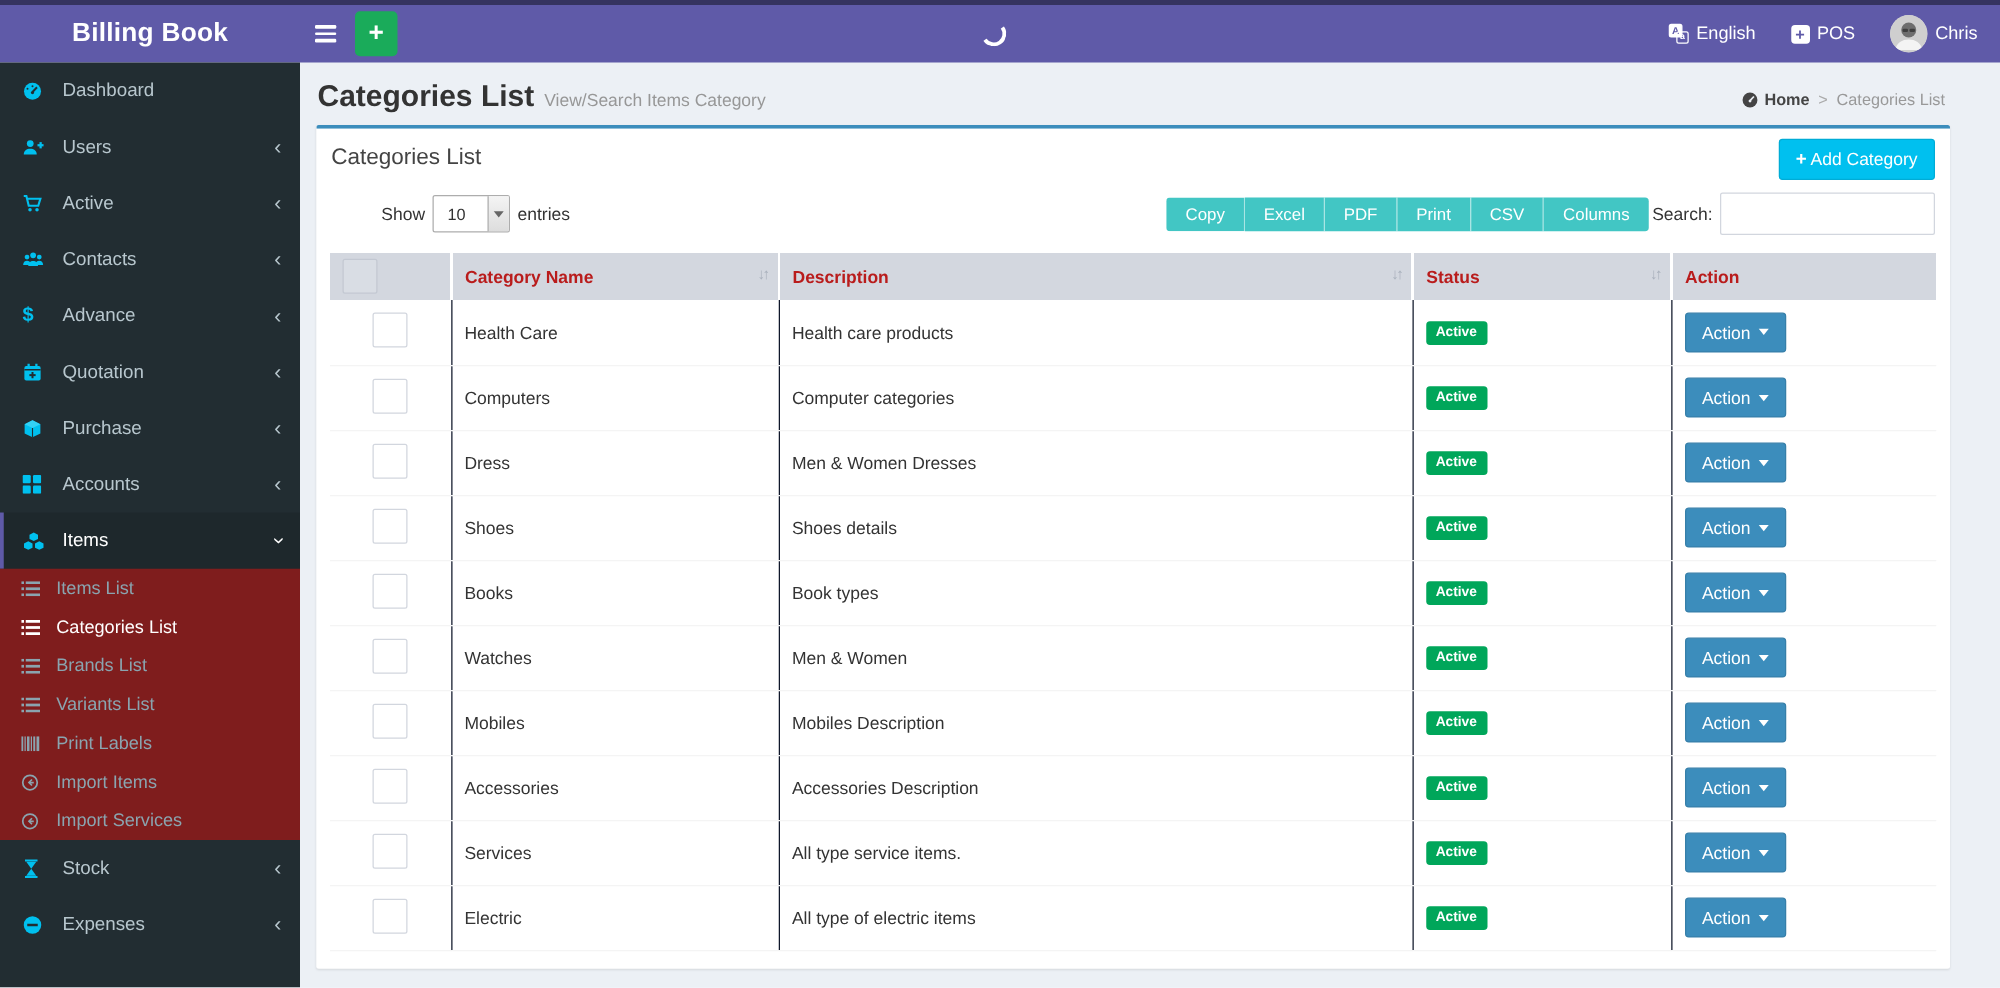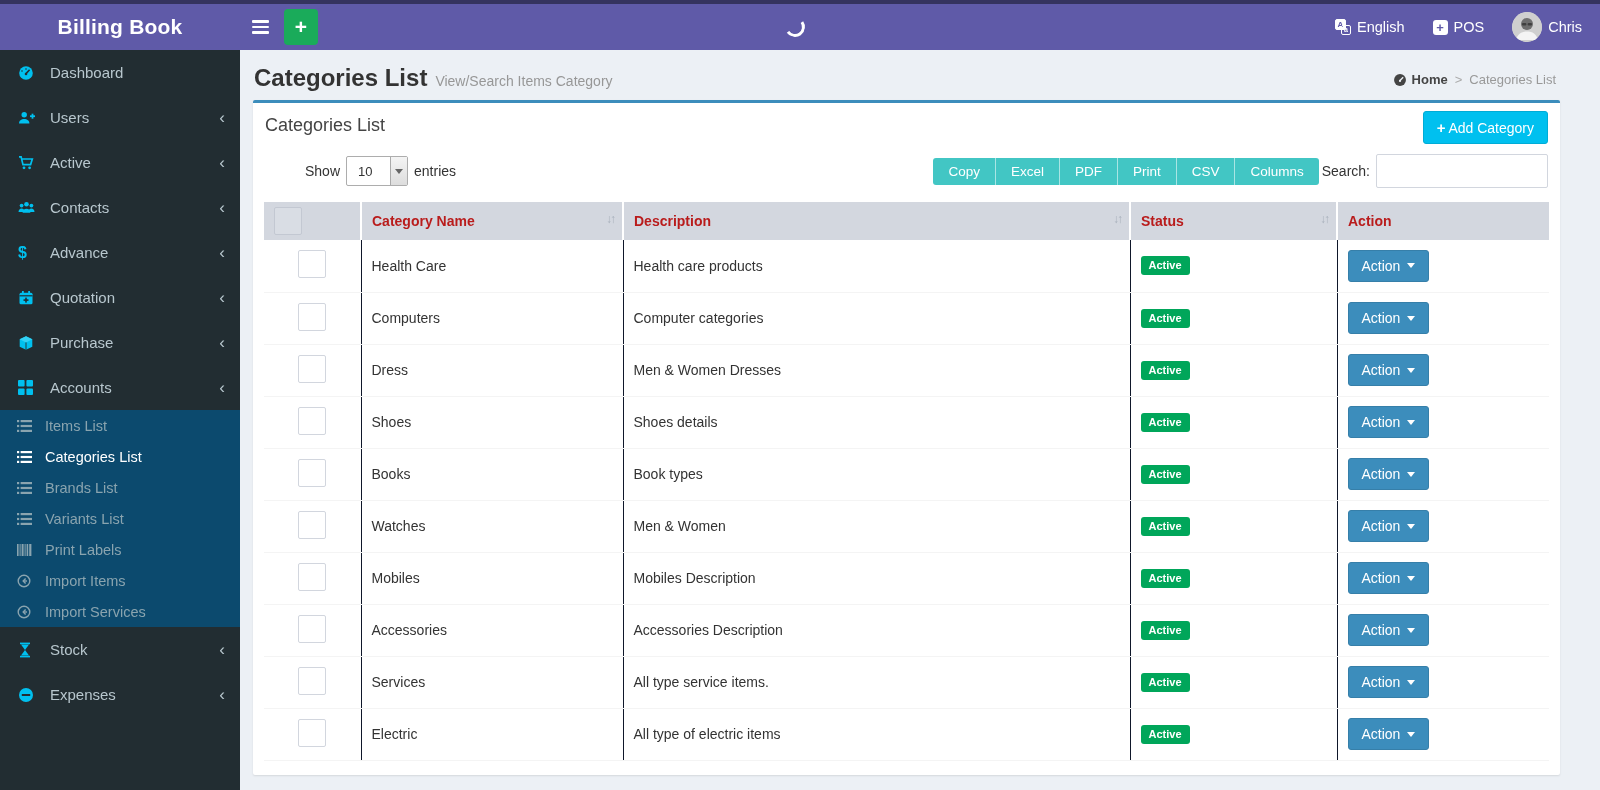--- a/index.html
+++ b/index.html
@@ -27,21 +27,21 @@
 .sidebar { width:240px; background:#222d32; flex-shrink:0; }
 .main { flex:1; background:#ecf0f5; overflow:hidden; }
 
 
 .side-item { display:flex; align-items:center; height:45px; padding:0 15px; color:#b8c7ce; font-size:15px; cursor:pointer; border-left:3px solid transparent; }
 .side-item .ic { width:24px; display:flex; align-items:center; justify-content:flex-start; margin-right:8px; flex-shrink:0; }
 .side-item .chev { margin-left:auto; font-size:17px; color:#b8c7ce; line-height:1; }
 .chev::before { content:"‹"; }
 .chev.down { display:inline-block; transform:rotate(-90deg); color:#fff; }
 .side-item.active { background:#1e282c; color:#fff; border-left-color:#5f5aa8; }
-.submenu { background:#0c4a6e; }
+.submenu { background:#7f1d1d; }
 .sub-item { display:flex; align-items:center; height:31px; padding:0 15px 0 17px; color:#8aa4af; font-size:14.5px; cursor:pointer; }
 .sub-item .ic { width:22px; margin-right:6px; display:flex; }
 .sub-item.active { color:#fff; }
 .dollar { color:#00c0ef; font-weight:bold; font-size:16px; }
 
 
 .content-header { position:relative; padding:14px 15px 8px 14px; }
 .page-title { font-size:24px; color:#333; font-weight:600; display:inline; }
 .page-sub { font-size:14px; color:#979797; margin-left:8px; }
 .breadcrumb { position:absolute; right:44px; top:22px; font-size:13px; color:#999; display:flex; align-items:center; gap:7px; }
@@ -216,20 +216,31 @@
       <span class="ic">
           <svg width="15" height="15" viewBox="0 0 15 15" fill="#00c0ef">
             <rect x="0" y="0" width="6.6" height="6.6" rx="1"></rect>
             <rect x="8.4" y="0" width="6.6" height="6.6" rx="1"></rect>
             <rect x="0" y="8.4" width="6.6" height="6.6" rx="1"></rect>
             <rect x="8.4" y="8.4" width="6.6" height="6.6" rx="1"></rect>
           </svg>
         </span>
       <span>Accounts</span>
       <span class="chev"></span>
+    </div>
+    <div class="side-item active">
+      <span class="ic">
+          <svg width="18" height="16" viewBox="0 0 18 16" fill="#00c0ef">
+            <path d="M9 1l3.4 1.7v3.4L9 7.8 5.6 6.1V2.7z"></path>
+            <path d="M4.6 8l3.4 1.7v3.4l-3.4 1.7-3.4-1.7V9.7z"></path>
+            <path d="M13.4 8l3.4 1.7v3.4l-3.4 1.7-3.4-1.7V9.7z"></path>
+          </svg>
+        </span>
+      <span>Items</span>
+      <span class="chev down"></span>
     </div>
     <div class="submenu">
       <div class="sub-item">
         <span class="ic">
             <svg width="15" height="12" viewBox="0 0 15 12" fill="#8aa4af">
               <rect y="0" width="2.2" height="2.2"></rect>
               <rect x="3.6" y="0" width="11.4" height="2.2"></rect>
               <rect y="4.9" width="2.2" height="2.2"></rect>
               <rect x="3.6" y="4.9" width="11.4" height="2.2"></rect>
               <rect y="9.8" width="2.2" height="2.2"></rect>

